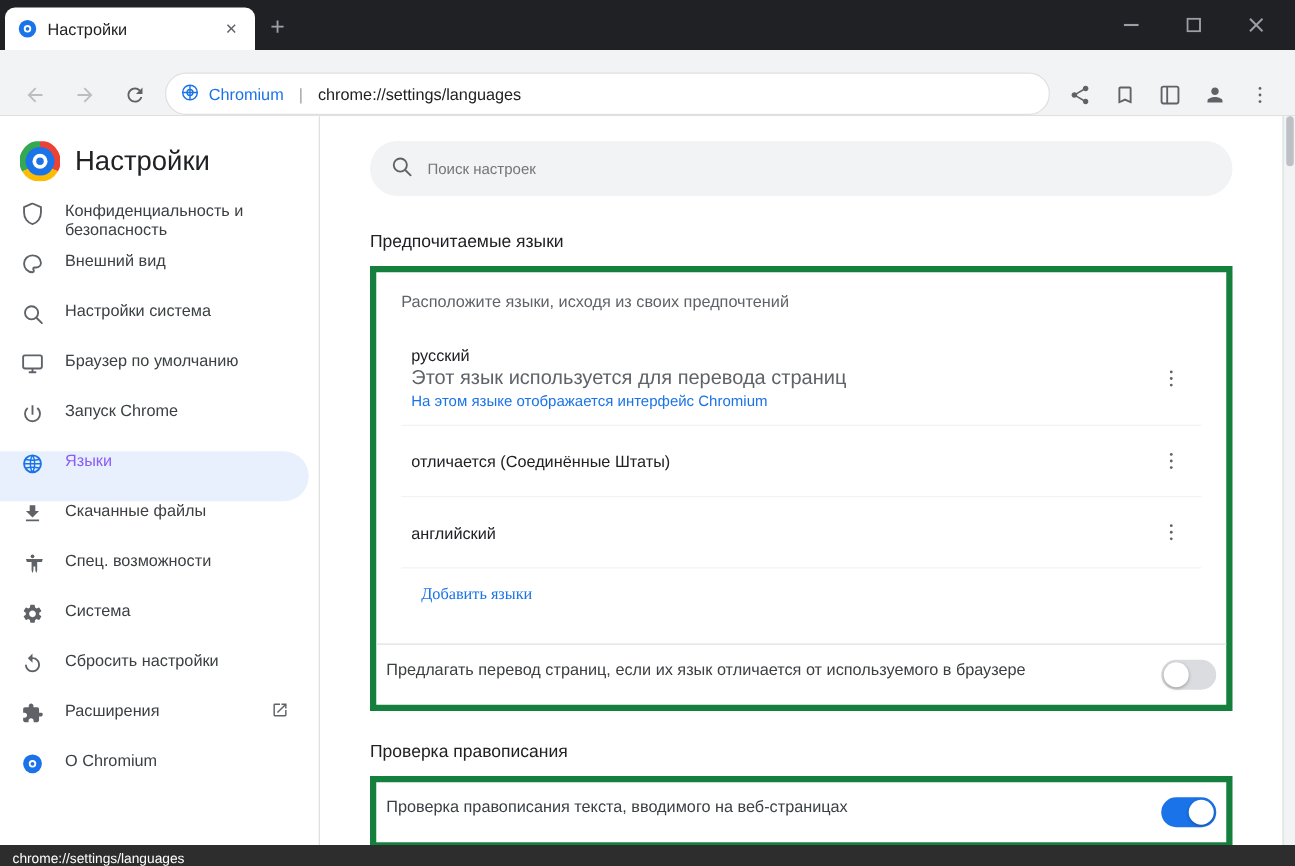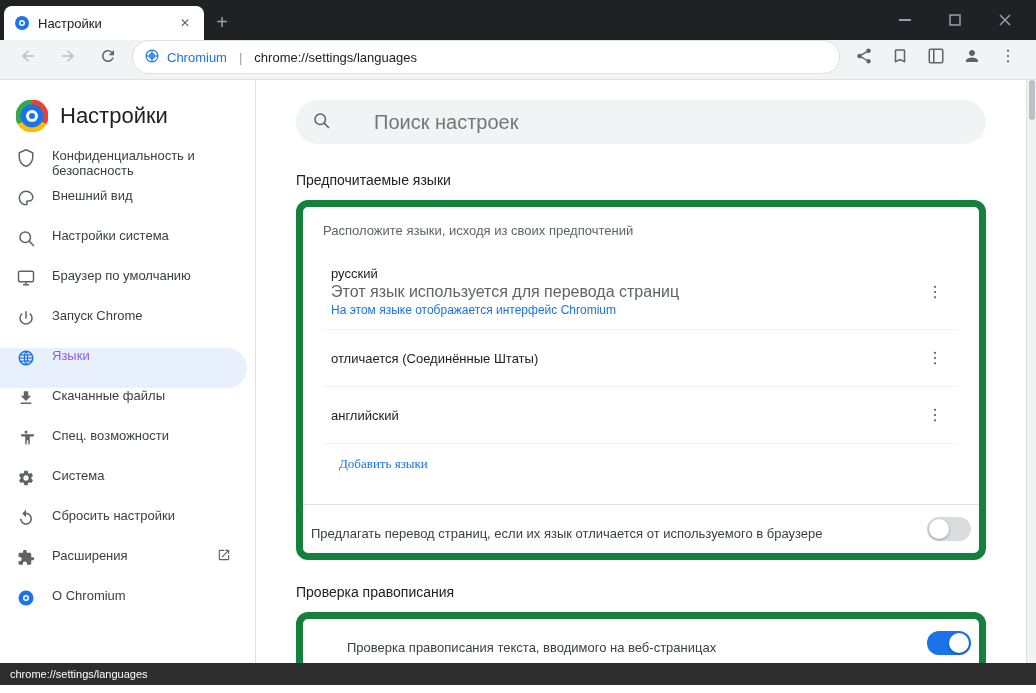--- a/index.html
+++ b/index.html
@@ -77,23 +77,23 @@
       border: none;
       color: #9aa0a6;
       cursor: pointer;
       display: flex; align-items: center; justify-content: center;
       font-size: 12px;
     }
 
     
     .nav-bar {
       background: #f1f3f4;
-      height: 40px;
-      display: flex;
-      align-items: flex-start;
+      height: 53px;
+      display: flex;
+      align-items: flex-end;
       padding: 0 12px;
       gap: 8px;
       border-bottom: 1px solid #e0e0e0;
     }
     .nav-btn {
       width: 32px; height: 32px;
       border-radius: 50%;
       background: none;
       border: none;
       cursor: pointer;
@@ -219,37 +219,36 @@
       padding: 0 16px;
       gap: 12px;
       margin-bottom: 28px;
     }
     .search-icon { color: #5f6368; font-size: 18px; }
     .search-input {
       flex: 1;
       background: none;
       border: none;
       outline: none;
-      font-size: 20px;
+      font-size: 12px;
       color: #15803d;
-      margin-left: 32px;
     }
 
     
     .section-heading {
       font-size: 14px;
       color: #202124;
       font-weight: 400;
       margin-bottom: 12px;
     }
 
     
     .card {
-      border: 7px solid #15803d;
-      border-radius: 12px;
+      border: 5px solid #15803d;
+      border-radius: 0;
       margin-bottom: 24px;
       background: #fff;
     }
     .card-inner {
       padding: 16px 20px;
     }
     .card-description {
       font-size: 13px;
       color: #5f6368;
       margin-bottom: 16px;
@@ -295,21 +294,21 @@
       padding: 8px 8px;
       color: #1a73e8;
       font-size: 13px;
       cursor: pointer;
       font-weight: 500;
     }
 
     
     .toggle-row {
       display: flex;
-      align-items: flex-end;
+      align-items: flex-start;
       padding: 12px 8px;
       border-top: 1px solid #e0e0e0;
       gap: 0;
     }
     .toggle-label {
       flex: 1;
       font-size: 13px;
       color: #3c4043;
     }
     .toggle {
@@ -668,21 +667,21 @@
         <span class="toggle-label">Предлагать перевод страниц, если их язык отличается от используемого в браузере</span>
         <div class="toggle">
           <div class="toggle-knob"></div>
         </div>
       </div>
     </div>
 
     <div class="section-heading">Проверка правописания</div>
 
     <div class="card">
-      <div class="toggle-row" style="border-top: none; margin-left: 36px;">
+      <div class="toggle-row" style="border-top: none;">
         <span class="toggle-label">Проверка правописания текста, вводимого на веб-страницах</span>
         <div class="toggle on">
           <div class="toggle-knob"></div>
         </div>
       </div>
     </div>
 
   </div>
 
   <div class="right-scrollbar">

